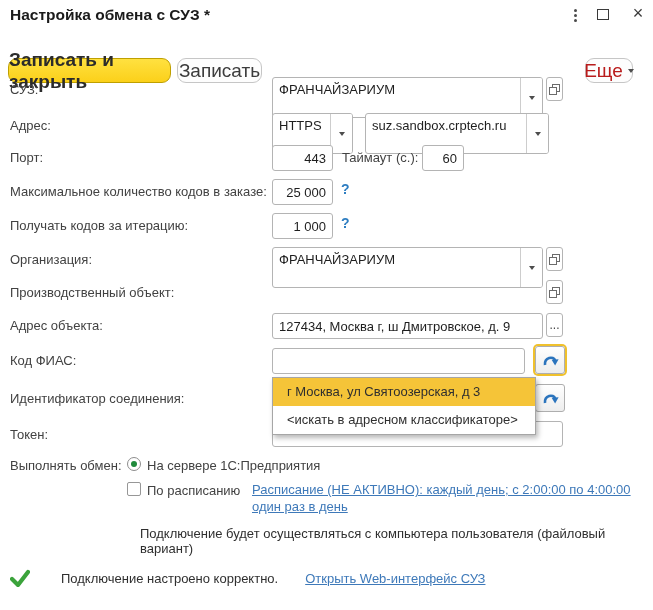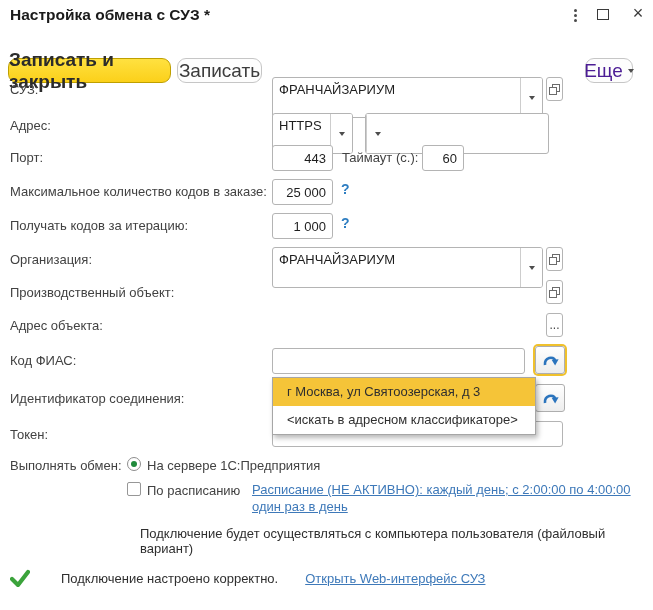--- a/index.html
+++ b/index.html
@@ -12,21 +12,21 @@
   
   .kebab{position:absolute;left:568px;top:8px;width:14px;height:14px;display:flex;flex-direction:column;align-items:center;justify-content:center;gap:2px;cursor:pointer;}
   .kebab i{width:3px;height:3px;background:#4a4a4a;border-radius:50%;}
   .maxbtn{position:absolute;left:597px;top:9px;width:12px;height:11px;border:1.5px solid #3a3a3a;box-sizing:border-box;cursor:pointer;}
   .closebtn{position:absolute;left:628px;top:2px;width:20px;height:22px;font-size:18px;color:#3a3a3a;text-align:center;line-height:22px;cursor:pointer;}
   
   .tbtn{position:absolute;top:58px;height:25px;border-radius:9px;box-sizing:border-box;
         display:flex;align-items:center;justify-content:center;cursor:pointer;font-size:19px;}
   .btn-yellow{left:8px;width:163px;background:linear-gradient(#ffe140,#fbd01a);border:1px solid #bfa000;font-weight:bold;color:#2b2b2b;}
   .btn-plain{left:177px;width:85px;background:#fdfdfd;border:1px solid #c6c6c6;color:#3c3c3c;}
-  .btn-more{left:585px;width:48px;background:#fdfdfd;border:1px solid #c6c6c6;color:#4c1d95;gap:5px;}
+  .btn-more{left:585px;width:48px;background:#fdfdfd;border:1px solid #c6c6c6;color:#b91c1c;gap:5px;}
   .chev{width:0;height:0;border-left:3.5px solid transparent;border-right:3.5px solid transparent;border-top:4px solid #4d4d4d;}
   
   .lbl{position:absolute;left:10px;color:#424242;white-space:nowrap;}
   
   .inp{position:absolute;height:24px;border:1px solid #b4b4b4;border-radius:3px;box-sizing:border-box;
        font-family:"Liberation Sans",sans-serif;font-size:13px;color:#1e1e1e;padding:12px 6px;background:#fff;outline:none;}
   .num{text-align:right;}
   .combo{position:absolute;height:41px;border:1px solid #b4b4b4;border-radius:3px;box-sizing:border-box;
          background:#fff;display:flex;align-items:stretch;overflow:hidden;}
   .combo .txt{flex:1;padding:4px 6px 0 6px;white-space:nowrap;overflow:hidden;color:#1e1e1e;}
@@ -91,20 +91,21 @@
   </div>
 
   <div class="lbl" style="top:118px">Адрес:</div>
   <div class="combo" style="left:272px;top:113px;width:81px">
     <div class="txt">HTTPS</div>
     <div class="arr">
         <span class="chev"></span>
       </div>
   </div>
   <div class="combo" style="left:365px;top:113px;width:184px">
+    <div class="txt">suz.sandbox.crptech.ru</div>
     <div class="arr">
         <span class="chev"></span>
       </div>
   </div>
 
   <div class="lbl" style="top:150px">Порт:</div>
   <input class="inp num" style="left: 272px; top: 145px; width: 61px;" value="443">
   <div class="lbl" style="left:342px;top:150px">Таймаут (с.):</div>
   <input class="inp num" style="left: 422px; top: 145px; width: 42px;" value="60">
 
@@ -132,20 +133,21 @@
 
   <div class="lbl" style="top:285px">Производственный объект:</div>
   <div class="sqbtn" style="left:546px;top:280px">
     <svg width="13" height="13" viewBox="0 0 13 13">
       <rect x="4.5" y="1.5" width="7" height="7" fill="none" stroke="#6b6b6b"></rect>
       <rect x="1.5" y="4.5" width="7" height="7" fill="#ffffff" stroke="#6b6b6b"></rect>
     </svg>
   </div>
 
   <div class="lbl" style="top:318px">Адрес объекта:</div>
+  <input class="inp" style="left: 272px; top: 313px; width: 271px;" value="127434, Москва г, ш Дмитровское, д. 9">
   <div class="sqbtn" style="left:546px;top:313px;font-size:12px;color:#444;">...</div>
 
   <div class="lbl" style="top:353px">Код ФИАС:</div>
   <input class="inp" style="left: 272px; top: 348px; width: 253px;" value="">
   <div class="refresh ring" style="left:535px;top:346px">
     <svg width="17" height="15" viewBox="0 0 17 15">
       <path d="M3 12 C2.2 4.2 11.5 2.6 13.2 7.6" fill="none" stroke="#2b74bd" stroke-width="2.6"></path>
       <path d="M9.6 6.8 L16.6 6.2 L13.1 12.6 Z" fill="#2b74bd"></path>
     </svg>
   </div>

